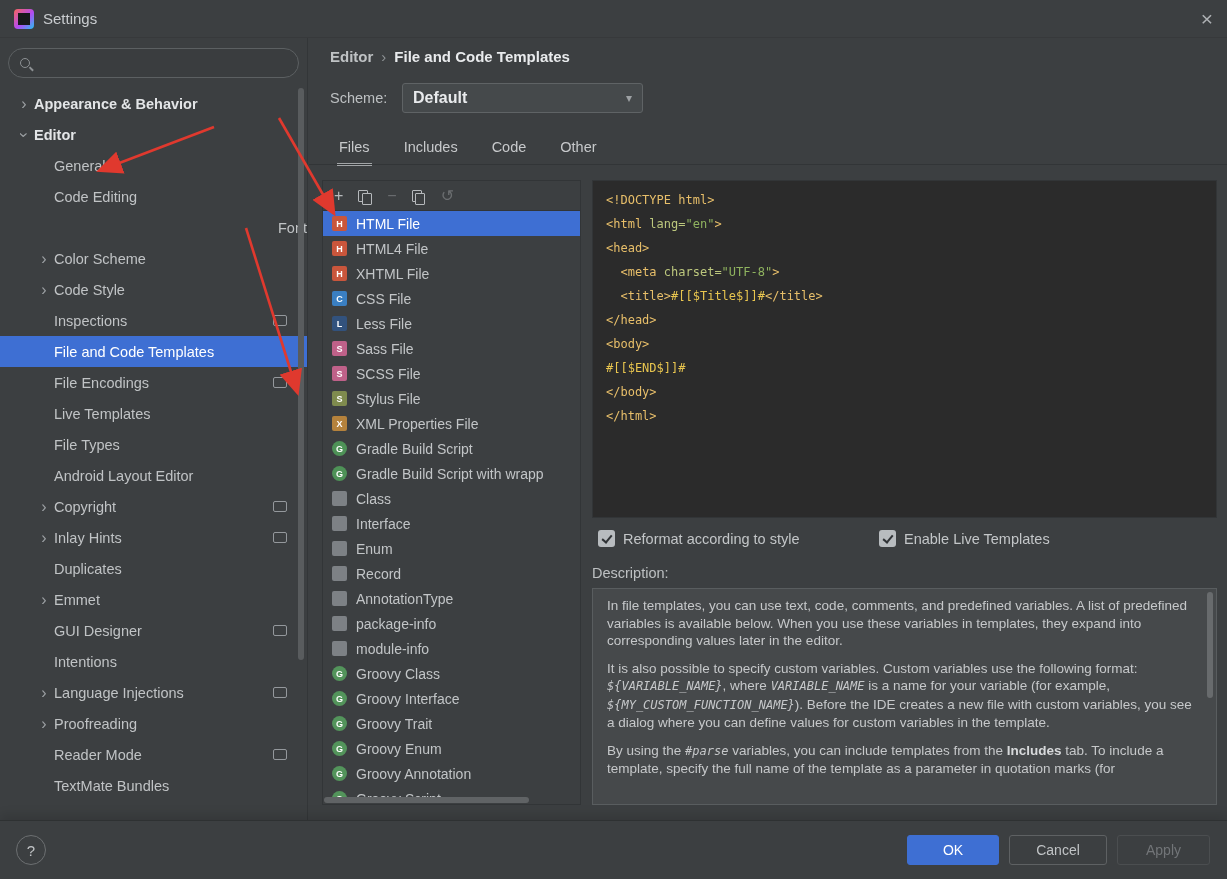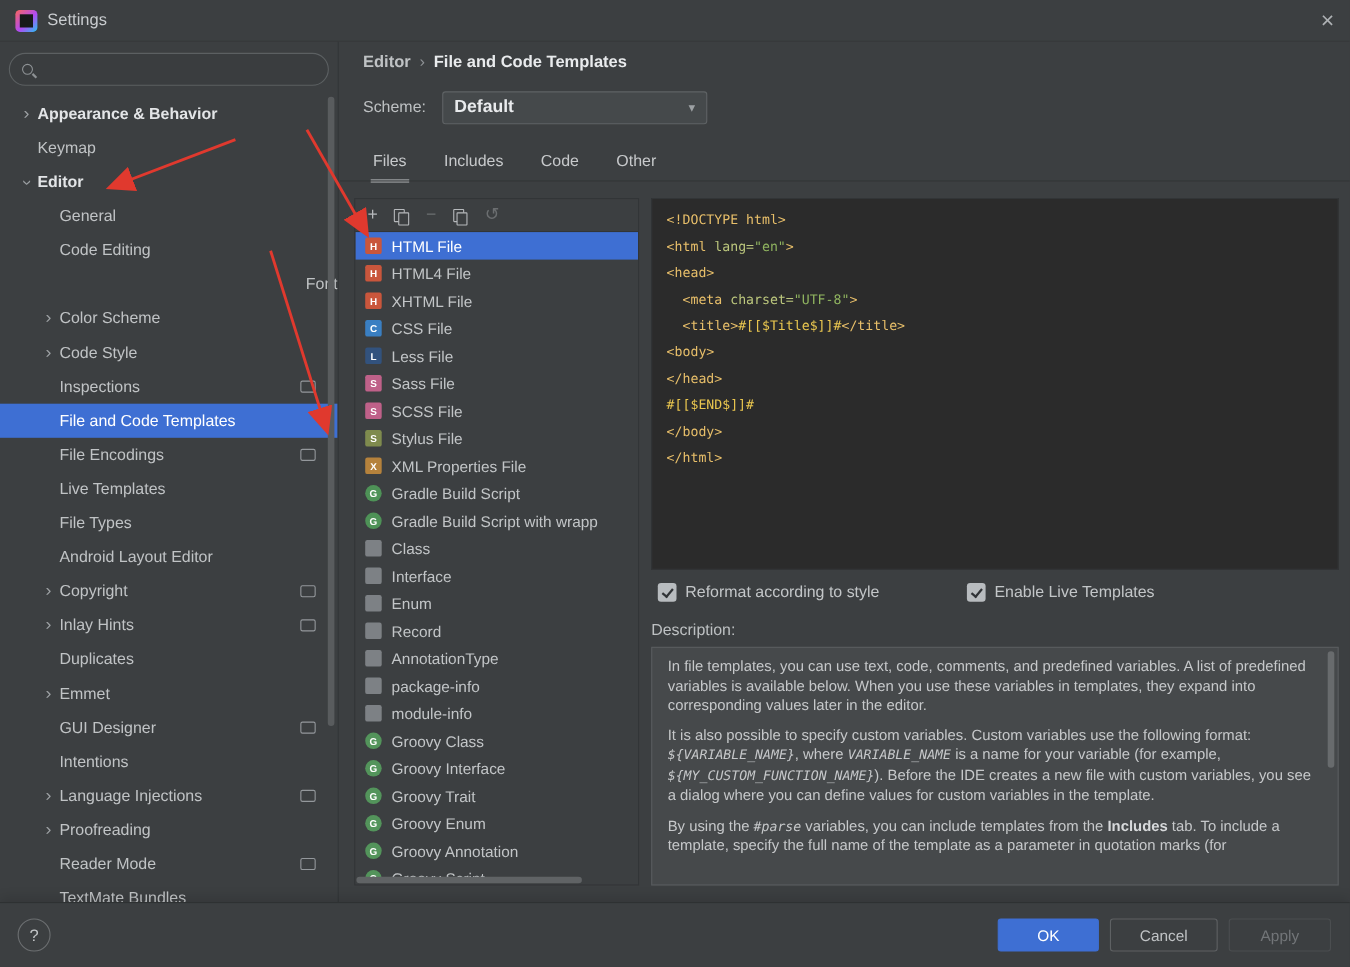--- a/index.html
+++ b/index.html
@@ -116,24 +116,20 @@
   <div class="search">
     <span class="mag"></span>
     <input value="" placeholder="" style="">
   </div>
   <div class="tree">
       <div class="tree-row" style="padding-left: 14px;">
         <span class="chev">›</span>
         <span class="tl b">Appearance &amp; Behavior</span>
       </div>
       <div class="tree-row" style="padding-left: 14px;">
-        <span class="chev"></span>
-        <span class="tl">Keymap</span>
-      </div>
-      <div class="tree-row" style="padding-left: 14px;">
         <span class="chev down">›</span>
         <span class="tl b">Editor</span>
       </div>
       <div class="tree-row" style="padding-left: 34px;">
         <span class="chev"></span>
         <span class="tl">General</span>
       </div>
       <div class="tree-row" style="padding-left: 34px;">
         <span class="chev"></span>
         <span class="tl">Code Editing</span>
@@ -358,22 +354,22 @@
       </div>
     <div class="hscroll"></div>
   </div>
 
   <div class="editor">
       <div class="cl"><span class="tk-tag">&lt;!DOCTYPE html&gt;</span></div>
       <div class="cl"><span class="tk-tag">&lt;html </span><span class="tk-attr">lang=</span><span class="tk-str">"en"</span><span class="tk-tag">&gt;</span></div>
       <div class="cl"><span class="tk-tag">&lt;head&gt;</span></div>
       <div class="cl"><span class="tk-pl">  </span><span class="tk-tag">&lt;meta </span><span class="tk-attr">charset=</span><span class="tk-str">"UTF-8"</span><span class="tk-tag">&gt;</span></div>
       <div class="cl"><span class="tk-pl">  </span><span class="tk-tag">&lt;title&gt;</span><span class="tk-var">#[[$Title$]]#</span><span class="tk-tag">&lt;/title&gt;</span></div>
+      <div class="cl"><span class="tk-tag">&lt;/head&gt;</span></div>
       <div class="cl"><span class="tk-tag">&lt;body&gt;</span></div>
-      <div class="cl"><span class="tk-tag">&lt;/head&gt;</span></div>
       <div class="cl"><span class="tk-var">#[[$END$]]#</span></div>
       <div class="cl"><span class="tk-tag">&lt;/body&gt;</span></div>
       <div class="cl"><span class="tk-tag">&lt;/html&gt;</span></div>
     </div>
 
   <div class="cbrow cb1">
     <span class="cbbox"></span>
     <span>Reformat according to style</span>
   </div>
   <div class="cbrow cb2">

